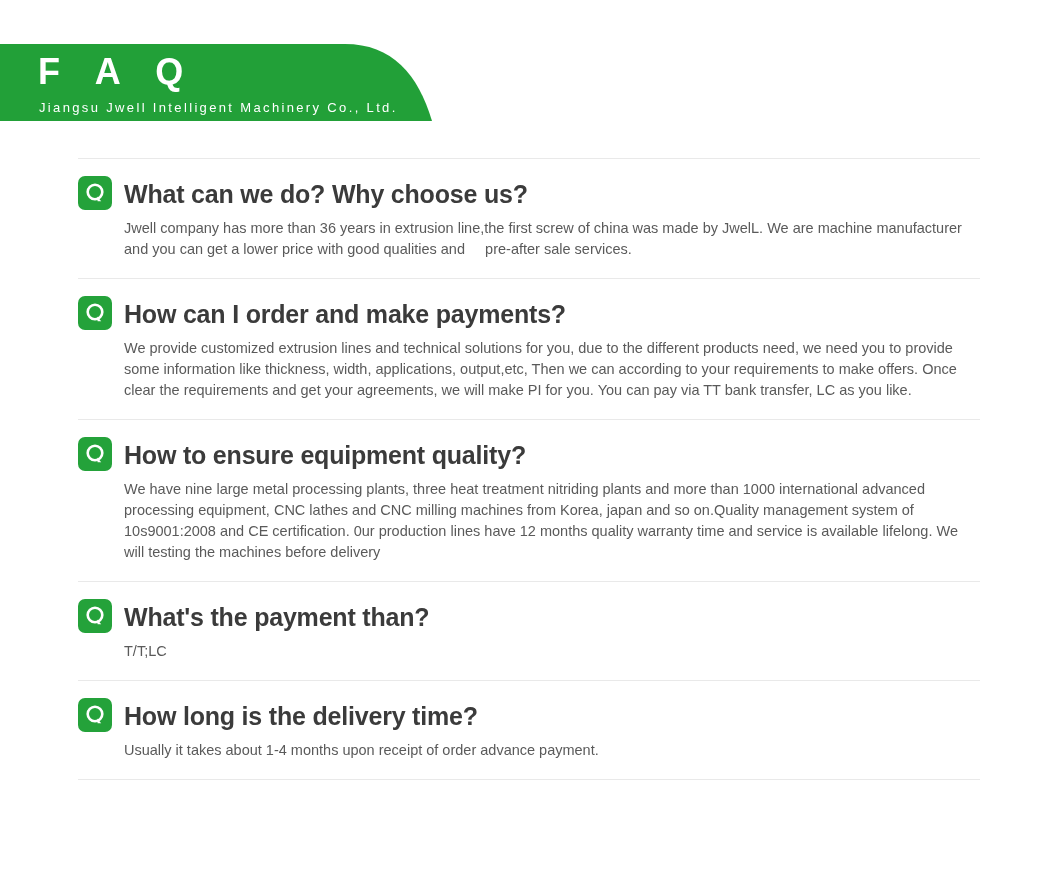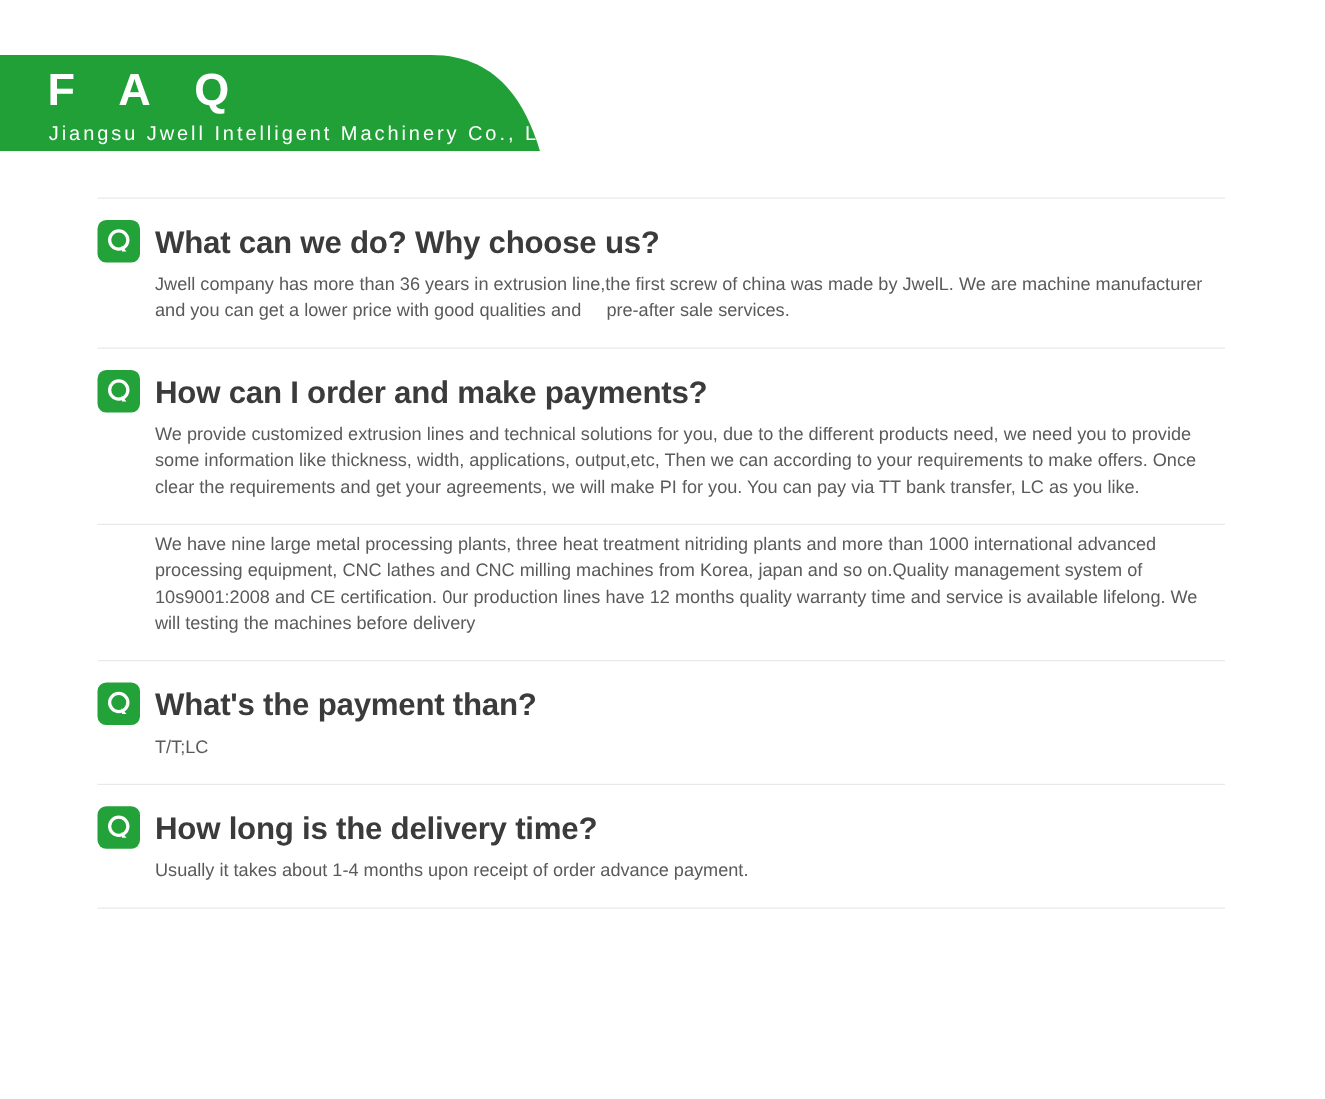--- a/index.html
+++ b/index.html
@@ -48,21 +48,21 @@
     font-weight: bold;
     letter-spacing: 13px;
     line-height: 44px;
     white-space: nowrap;
   }
   .banner-subtitle {
     position: absolute;
     left: 39px;
     top: 56px;
     color: #ffffff;
-    font-size: 16px;
+    font-size: 13px;
     font-weight: normal;
     letter-spacing: 2.35px;
     line-height: 16px;
     white-space: nowrap;
   }
 
   
   .faq-list {
     position: absolute;
     left: 78px;
@@ -150,20 +150,29 @@
           <circle cx="11" cy="10" r="7.3" fill="none" stroke="#ffffff" stroke-width="2.6"></circle>
           <path d="M13.2,14.4 L17.2,19.2 L13.6,19.2 Z" fill="#ffffff"></path>
         </svg>
       </span>
       <span class="q-title">How can I order and make payments?</span>
     </div>
     <div class="faq-answer wide">We provide customized extrusion lines and technical solutions for you, due to the different products need, we need you to provide some information like thickness, width, applications, output,etc, Then we can according to your requirements to make offers. Once clear the requirements and get your agreements, we will make PI for you. You can pay via TT bank transfer, LC as you like.</div>
   </div>
 
   <div class="faq-item">
+    <div class="faq-question">
+      <span class="q-badge">
+        <svg width="22" height="22" viewBox="0 0 22 22">
+          <circle cx="11" cy="10" r="7.3" fill="none" stroke="#ffffff" stroke-width="2.6"></circle>
+          <path d="M13.2,14.4 L17.2,19.2 L13.6,19.2 Z" fill="#ffffff"></path>
+        </svg>
+      </span>
+      <span class="q-title">How to ensure equipment quality?</span>
+    </div>
     <div class="faq-answer wide">We have nine large metal processing plants, three heat treatment nitriding plants and more than 1000 international advanced processing equipment, CNC lathes and CNC milling machines from Korea, japan and so on.Quality management system of 10s9001:2008 and CE certification. 0ur production lines have 12 months quality warranty time and service is available lifelong. We will testing the machines before delivery</div>
   </div>
 
   <div class="faq-item">
     <div class="faq-question">
       <span class="q-badge">
         <svg width="22" height="22" viewBox="0 0 22 22">
           <circle cx="11" cy="10" r="7.3" fill="none" stroke="#ffffff" stroke-width="2.6"></circle>
           <path d="M13.2,14.4 L17.2,19.2 L13.6,19.2 Z" fill="#ffffff"></path>
         </svg>

